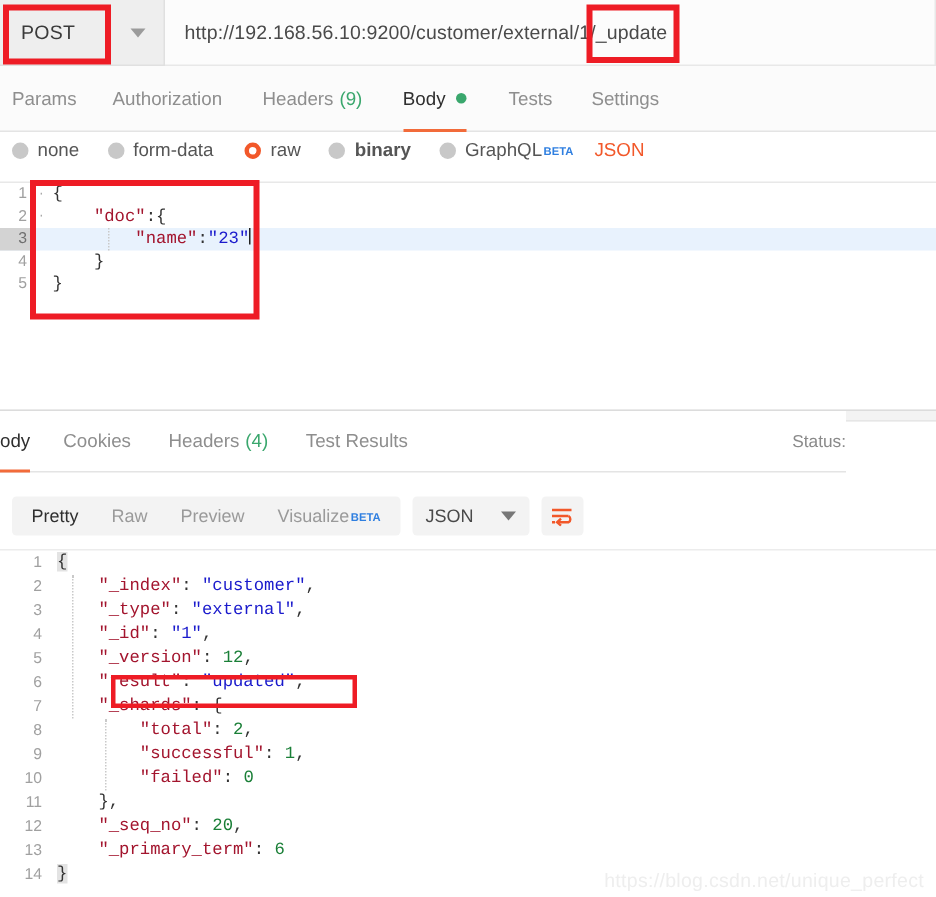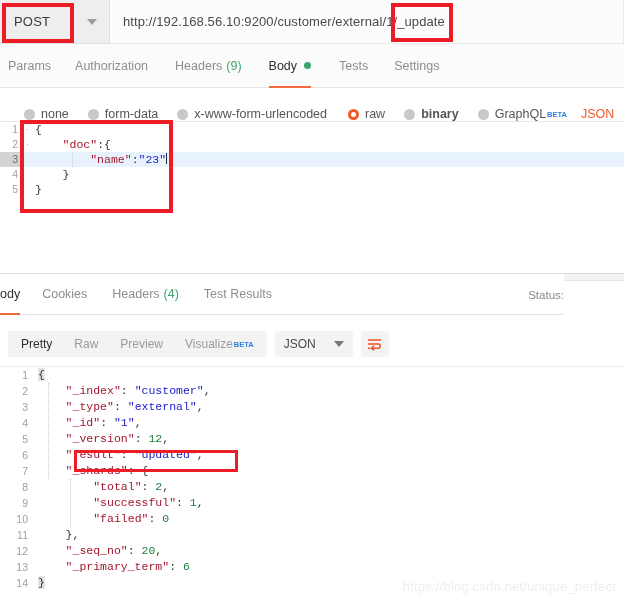--- a/index.html
+++ b/index.html
@@ -84,23 +84,22 @@
   .green-dot {
     width: 7px; height: 7px; border-radius: 50%;
     background: #3aa76d; margin-left: 7px;
     display: inline-block;
   }
 
   
   .bodytype-row {
     position: absolute; left: 0; top: 93px;
     width: 504px; height: 28px;
-    display: flex; align-items: flex-end;
-    background: #ffffff;
-    padding-left: 16px;
+    display: flex; align-items: flex-start;
+    background: #ffffff;
   }
   .radio-item {
     display: flex; align-items: center;
     cursor: pointer; white-space: nowrap;
   }
   .radio-dot {
     width: 11px; height: 11px;
     border-radius: 50%;
     background: #c8c8c8;
     margin-right: 6px;
@@ -326,24 +325,20 @@
   </div>
 
   <div class="bodytype-row">
     <div class="radio-item" style="margin-left:8px;">
       <span class="radio-dot"></span>
       <span class="radio-label">none</span>
     </div>
     <div class="radio-item" style="margin-left:19px;">
       <span class="radio-dot"></span>
       <span class="radio-label">form-data</span>
-    </div>
-    <div class="radio-item" style="margin-left:19px;">
-      <span class="radio-dot"></span>
-      <span class="radio-label">x-www-form-urlencoded</span>
     </div>
     <div class="radio-item selected" style="margin-left:21px;">
       <span class="radio-dot"></span>
       <span class="radio-label">raw</span>
     </div>
     <div class="radio-item" style="margin-left:19px;font-weight:bold;">
       <span class="radio-dot"></span>
       <span class="radio-label">binary</span>
     </div>
     <div class="radio-item" style="margin-left:19px;">

